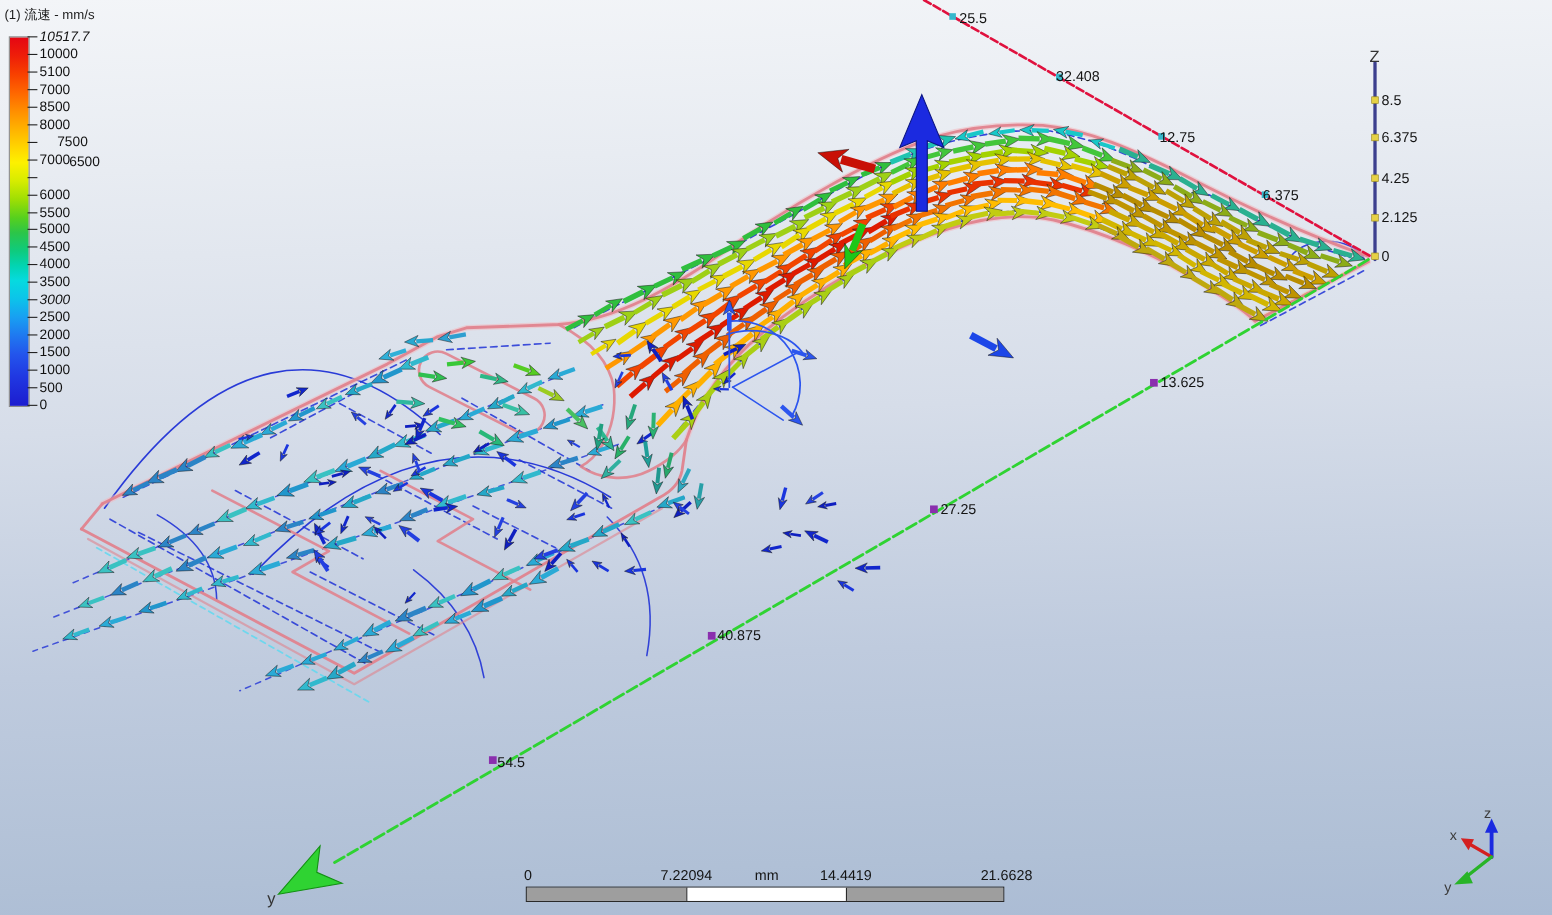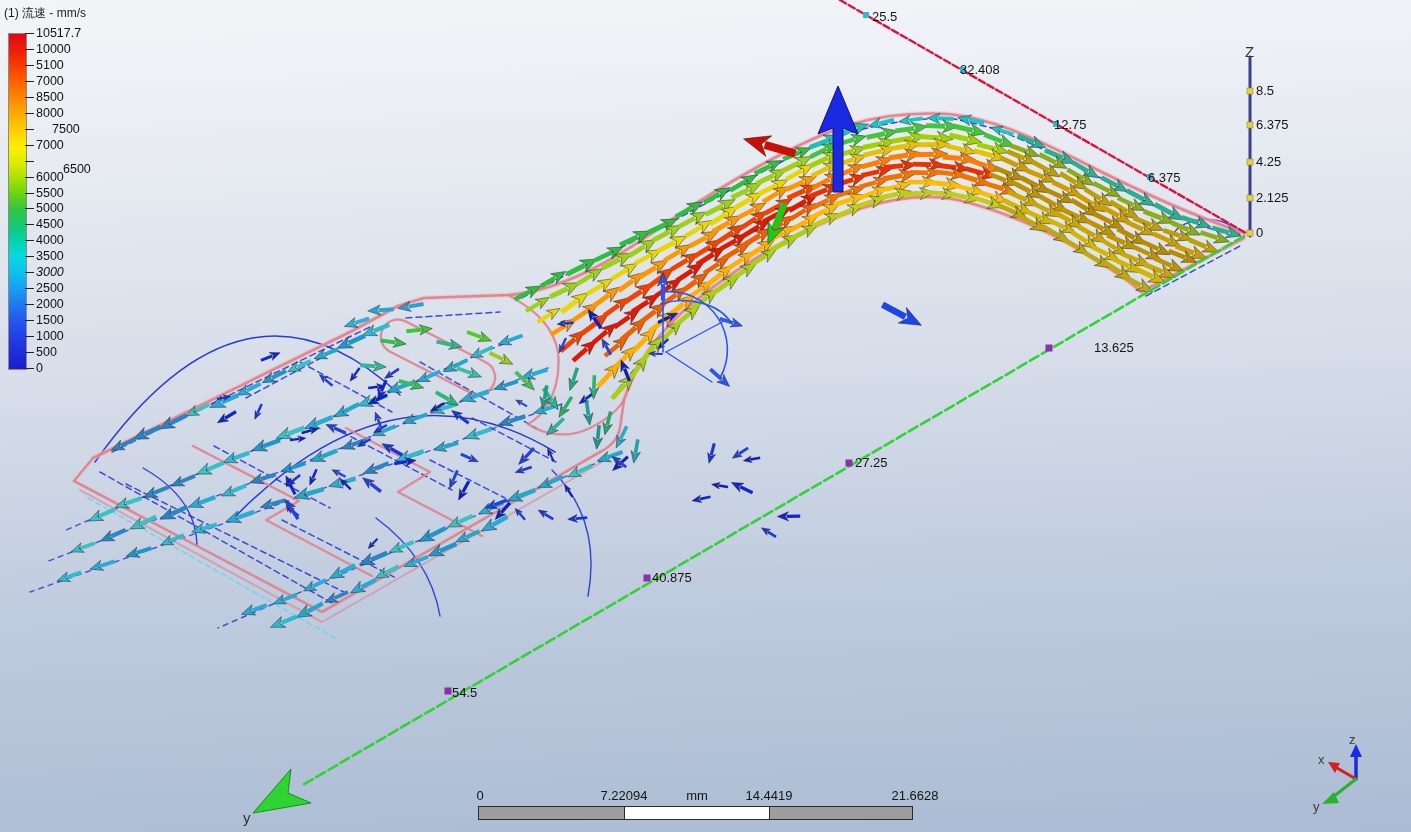--- a/index.html
+++ b/index.html
@@ -1718,21 +1718,21 @@
         <path d="M 1328,762 L 1340,763 L 1335,773 Z" fill="#d42020"></path>
         <path d="M 1356,779 L 1333,797" fill="none" stroke="#28b428" stroke-width="3" stroke-dasharray="none" opacity="1" stroke-linejoin="round" stroke-linecap="round"></path>
         <path d="M 1322,804 L 1334,792 L 1339,803 Z" fill="#28b428"></path>
       </g>
     </svg>
   <div id="labels">
       <span class="lbl" style="left: 872px; top: 10px;">25.5</span>
       <span class="lbl" style="left: 960px; top: 63px;">32.408</span>
       <span class="lbl" style="left: 1054px; top: 118px;">12.75</span>
       <span class="lbl" style="left: 1148px; top: 171px;">6.375</span>
-      <span class="lbl" style="left: 1055px; top: 341px; margin-left: 39px;">13.625</span>
+      <span class="lbl" style="left: 1055px; top: 341px;">13.625</span>
       <span class="lbl" style="left: 855px; top: 456px;">27.25</span>
       <span class="lbl" style="left: 652px; top: 571px;">40.875</span>
       <span class="lbl" style="left: 452px; top: 686px;">54.5</span>
       <span class="lbl axisbig" style="left: 243px; top: 810px;">y</span>
       <span class="lbl" style="left: 1256px; top: 84px;">8.5</span>
       <span class="lbl" style="left: 1256px; top: 118px;">6.375</span>
       <span class="lbl" style="left: 1256px; top: 155px;">4.25</span>
       <span class="lbl" style="left: 1256px; top: 191px;">2.125</span>
       <span class="lbl" style="left: 1256px; top: 226px;">0</span>
       <span class="lbl axisbig" style="left: 1245px; top: 44px;">Z</span>
@@ -1743,37 +1743,37 @@
       <span class="lbl center" style="left: 915px; top: 789px;">21.6628</span>
       <span class="lbl triadlbl" style="left: 1349px; top: 733px;">z</span>
       <span class="lbl triadlbl" style="left: 1318px; top: 753px;">x</span>
       <span class="lbl triadlbl" style="left: 1313px; top: 800px;">y</span>
     </div>
   <div id="legend">
     <div class="legend-title">(1) 流速 - mm/s</div>
     <div class="legend-bar" id="legendbar" style="background: linear-gradient(rgb(229, 6, 19) 0%, rgb(238, 30, 9) 5%, rgb(248, 64, 0) 10%, rgb(254, 102, 0) 15%, rgb(255, 142, 0) 20%, rgb(255, 179, 0) 25%, rgb(255, 214, 0) 30%, rgb(253, 241, 0) 34%, rgb(214, 236, 0) 39%, rgb(158, 222, 4) 44%, rgb(86, 208, 30) 49%, rgb(44, 197, 72) 53%, rgb(14, 203, 126) 58%, rgb(2, 212, 178) 62%, rgb(6, 218, 223) 66%, rgb(12, 195, 234) 71%, rgb(24, 159, 242) 76%, rgb(31, 120, 240) 81%, rgb(35, 85, 236) 86%, rgb(32, 56, 226) 92%, rgb(28, 28, 207) 100%);"></div>
     <div id="legendticks">
         <div class="tickmark" style="top: 33px;"></div>
-        <span class="legend-tick-label" style="top: 27px;">10517.7</span>
+        <span class="legend-tick-label" style="top: 27px; font-style: italic;">10517.7</span>
         <div class="tickmark" style="top: 49px;"></div>
         <span class="legend-tick-label" style="top: 43px;">10000</span>
         <div class="tickmark" style="top: 64.9px;"></div>
         <span class="legend-tick-label" style="top: 58.9px;">5100</span>
         <div class="tickmark" style="top: 80.8px;"></div>
         <span class="legend-tick-label" style="top: 74.8px;">7000</span>
         <div class="tickmark" style="top: 96.8px;"></div>
         <span class="legend-tick-label" style="top: 90.8px;">8500</span>
         <div class="tickmark" style="top: 112.8px;"></div>
         <span class="legend-tick-label" style="top: 106.8px;">8000</span>
         <div class="tickmark" style="top: 128.7px;"></div>
         <span class="legend-tick-label" style="top: 122.7px; margin-left: 16px;">7500</span>
         <div class="tickmark" style="top: 144.6px;"></div>
         <span class="legend-tick-label" style="top: 138.6px;">7000</span>
         <div class="tickmark" style="top: 160.6px;"></div>
-        <span class="legend-tick-label" style="top: 163px; padding-left: 27px;">6500</span>
+        <span class="legend-tick-label" style="top: 141px; padding-left: 27px;">6500</span>
         <div class="tickmark" style="top: 176.5px;"></div>
         <span class="legend-tick-label" style="top: 170.5px;">6000</span>
         <div class="tickmark" style="top: 192.5px;"></div>
         <span class="legend-tick-label" style="top: 186.5px;">5500</span>
         <div class="tickmark" style="top: 208.4px;"></div>
         <span class="legend-tick-label" style="top: 202.4px;">5000</span>
         <div class="tickmark" style="top: 224.4px;"></div>
         <span class="legend-tick-label" style="top: 218.4px;">4500</span>
         <div class="tickmark" style="top: 240.3px;"></div>
         <span class="legend-tick-label" style="top: 234.3px;">4000</span>

